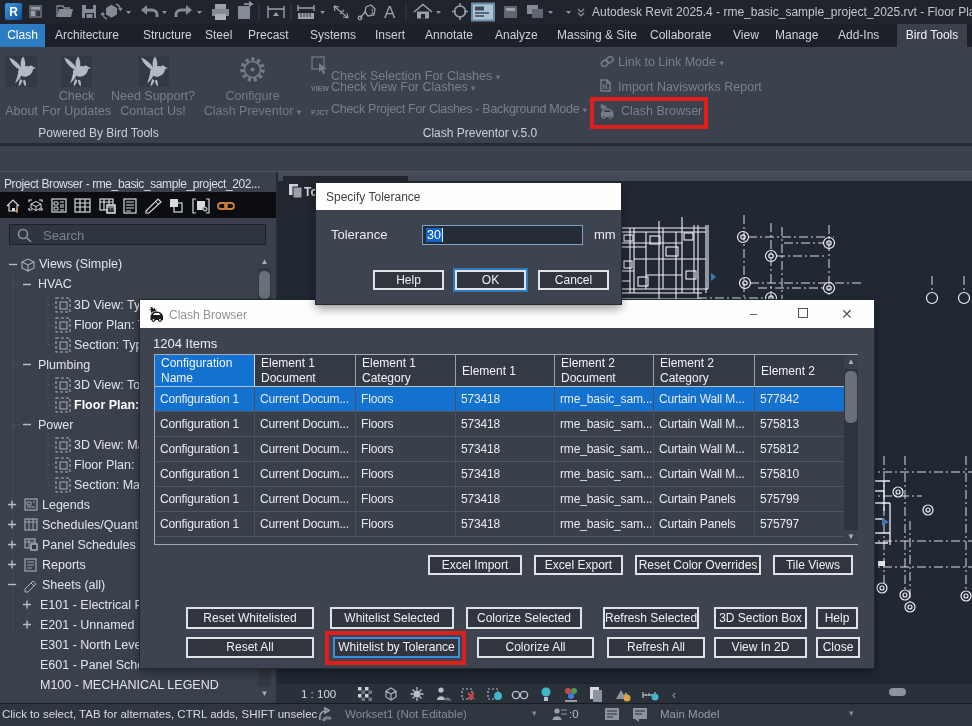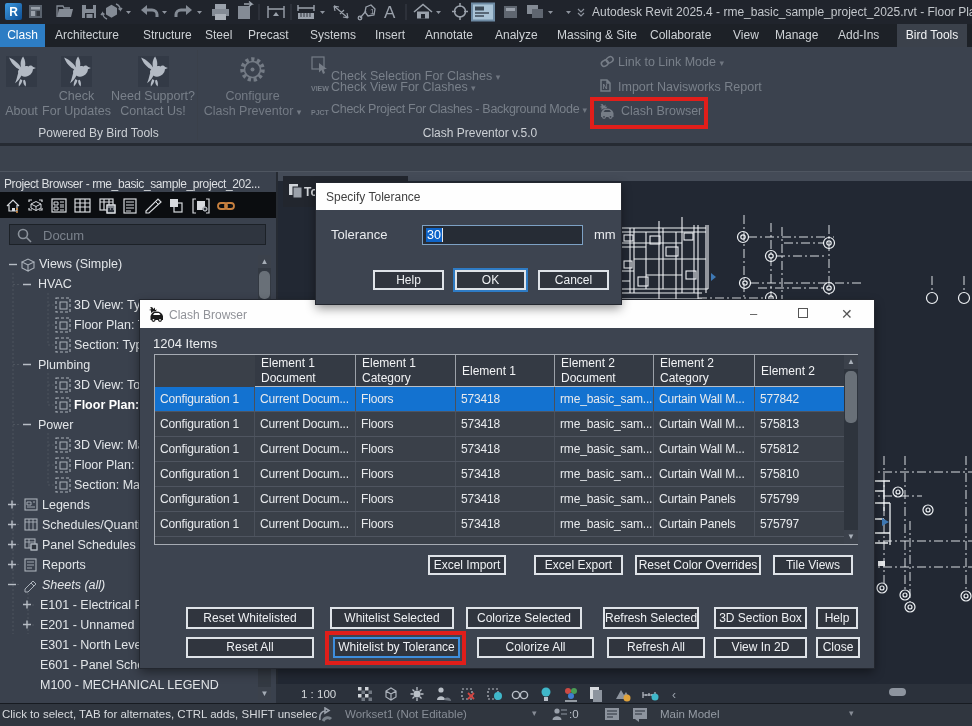--- a/index.html
+++ b/index.html
@@ -349,21 +349,21 @@
                 <rect x="225" y="9" width="9" height="6" rx="3"></rect>
               </g>
           </g>
         </svg>
       </div>
       <div id="pbsearch">
         <svg class="abs" style="left:7px;top:3px" width="15" height="15" viewBox="0 0 15 15" fill="none" stroke="#8b929b" stroke-width="1.6">
           <circle cx="6" cy="6" r="4.5"></circle>
             <path d="M9.5 9.5 L14 14"></path>
         </svg>
-        <span class="abs" style="left:33px; top:3px; color:#7b828c; font-size:13px;">Docum</span>
+        <span class="abs" style="left:33px; top:3px; color:#7b828c; font-size:13px;">Search</span>
       </div>
       <div id="pbtree">
         <svg class="abs" style="left:0;top:0" width="274" height="453" viewBox="0 0 274 453">
           <g stroke="#4d545e" stroke-width="1" stroke-dasharray="2 2" fill="none">
             <path d="M13 92 V504 M48 112 V164 M48 192 V224 M48 252 V304 M28 412 V504"></path>
             <path d="M13 103.5 H21 M13 183.5 H21 M13 243.5 H21 M13 323.5 H21 M13 343.5 H21 M13 363.5 H21 M13 383.5 H21 M13 403.5 H21"></path>
             <path d="M48 124 H55 M48 144 H55 M48 164 H55 M48 204 H55 M48 224 H55 M48 264 H55 M48 284 H55 M48 304 H55"></path>
             <path d="M28 424 H36 M28 444 H36 M28 464 H36 M28 484 H36 M28 504 H36"></path>
           </g>
           <g stroke="#b7bdc5" stroke-width="1.4" fill="none">
@@ -417,21 +417,21 @@
         <div class="trow" style="left:74px; top:196px;">3D View: Toilet Room</div>
         <div class="trow" style="left:74px; top:216px; font-weight:bold; color:#fff;">Floor Plan:</div>
         <div class="trow" style="left:38px; top:236px;">Power</div>
         <div class="trow" style="left:74px; top:256px;">3D View: Ma</div>
         <div class="trow" style="left:74px; top:276px;">Floor Plan: M</div>
         <div class="trow" style="left:74px; top:296px;">Section: Ma</div>
         <div class="trow" style="left:42px; top:316px;">Legends</div>
         <div class="trow" style="left:42px; top:336px;">Schedules/Quantities (all)</div>
         <div class="trow" style="left:42px; top:356px;">Panel Schedules</div>
         <div class="trow" style="left:42px; top:376px;">Reports</div>
-        <div class="trow" style="left:42px; top:396px;font-style:italic;">Sheets (all)</div>
+        <div class="trow" style="left:42px; top:396px;">Sheets (all)</div>
         <div class="trow" style="left:40px; top:416px;">E101 - Electrical Power</div>
         <div class="trow" style="left:40px; top:436px;">E201 - Unnamed</div>
         <div class="trow" style="left:40px; top:456px;">E301 - North Level</div>
         <div class="trow" style="left:40px; top:476px;">E601 - Panel Schedule</div>
         <div class="trow" style="left:40px; top:496px;">M100 - MECHANICAL LEGEND</div>
       </div>
       <div id="pbscroll">
         <div class="abs" style="left:258px; top:83px; width:13px; height:445px; background:#333942;"></div>
         <div class="abs" style="left:258px; top:83px; width:13px; height:13px; background:#3b414b; color:#a6adb6; font-size:8px; text-align:center; line-height:13px;">▲</div>
         <div class="abs" style="left:259px; top:99px; width:11px; height:28px; background:#697078; border-radius:5px;"></div>
@@ -545,20 +545,23 @@
       </svg>
       <span class="abs" style="left:29px; top:8px; color:#909298;">Clash Browser</span>
       <span class="abs" style="left:610px; top:6px; color:#555; font-size:13px;">–</span>
       <div class="abs" style="left:658px; top:8px; width:10px; height:10px; border:1.4px solid #555;"></div>
       <span class="abs" style="left:701px; top:6px; color:#555; font-size:14px;">✕</span>
     </div>
     <div class="dlgbody" style="top:28px; height:340px;">
       <div class="abs" style="left:13px; top:8px; color:#eceef0; font-size:13px;">1204 Items</div>
       <div id="cbtable" style="top:26px;">
 
+        <div class="hcell" style="left:0; width:100px; background:#1372d0; border-right-color:#cfd3d8;">
+            <div style="padding:1px 0 0 6px; line-height:15px;">Configuration Name</div>
+          </div>
         <div class="hcell" style="left:100px; width:101px;">
             <div style="padding:1px 0 0 6px; line-height:15px;">Element 1 Document</div>
           </div>
         <div class="hcell" style="left:201px; width:100px;">
             <div style="padding:1px 0 0 6px; line-height:15px;">Element 1 Category</div>
           </div>
         <div class="hcell" style="left:301px; width:99px;">
             <div style="padding:9px 0 0 6px;">Element 1</div>
           </div>
         <div class="hcell" style="left:400px; width:99px;">
@@ -627,21 +630,21 @@
               <span class="cell" style="left:499px; width:101px; ">Curtain Panels</span>
               <span class="cell" style="left:600px; width:89px; border-right:none;">575797</span>
             </div>
         </div>
 
         <div class="abs" style="left:689px; top:0; width:14px; height:189px; background:#2e343d;"></div>
         <div class="abs" style="left:689px; top:0; width:14px; height:14px; background:#3b414b; color:#aab1ba; font-size:8px; text-align:center; line-height:14px;">▲</div>
         <div class="abs" style="left:690px; top:16px; width:12px; height:52px; background:#697078; border-radius:5px;"></div>
         <div class="abs" style="left:689px; top:175px; width:14px; height:14px; background:#3b414b; color:#aab1ba; font-size:8px; text-align:center; line-height:14px;">▼</div>
       </div>
-      <div class="wbtn" style="left:288px; top:227px; width:78px; height:20px; line-height:16px;">Excel Import</div>
+      <div class="wbtn" style="left:288px; top:227px; width:94px; height:20px; line-height:16px;">Excel Import</div>
       <div class="wbtn" style="left:394px; top:227px; width:89px; height:20px; line-height:16px;">Excel Export</div>
       <div class="wbtn" style="left:495px; top:227px; width:126px; height:20px; line-height:16px;">Reset Color Overrides</div>
       <div class="wbtn" style="left:633px; top:227px; width:80px; height:20px; line-height:16px;">Tile Views</div>
 
       <div class="wbtn" style="left:46px; top:279px; width:128px; height:22px; line-height:18px;">Reset Whitelisted</div>
       <div class="wbtn" style="left:190px; top:279px; width:124px; height:22px; line-height:18px;">Whitelist Selected</div>
       <div class="wbtn" style="left:326px; top:279px; width:116px; height:22px; line-height:18px;">Colorize Selected</div>
       <div class="wbtn" style="left:463px; top:279px; width:96px; height:22px; line-height:18px;">Refresh Selected</div>
       <div class="wbtn" style="left:574px; top:279px; width:93px; height:22px; line-height:18px;">3D Section Box</div>
       <div class="wbtn" style="left:676px; top:279px; width:42px; height:22px; line-height:18px;">Help</div>

